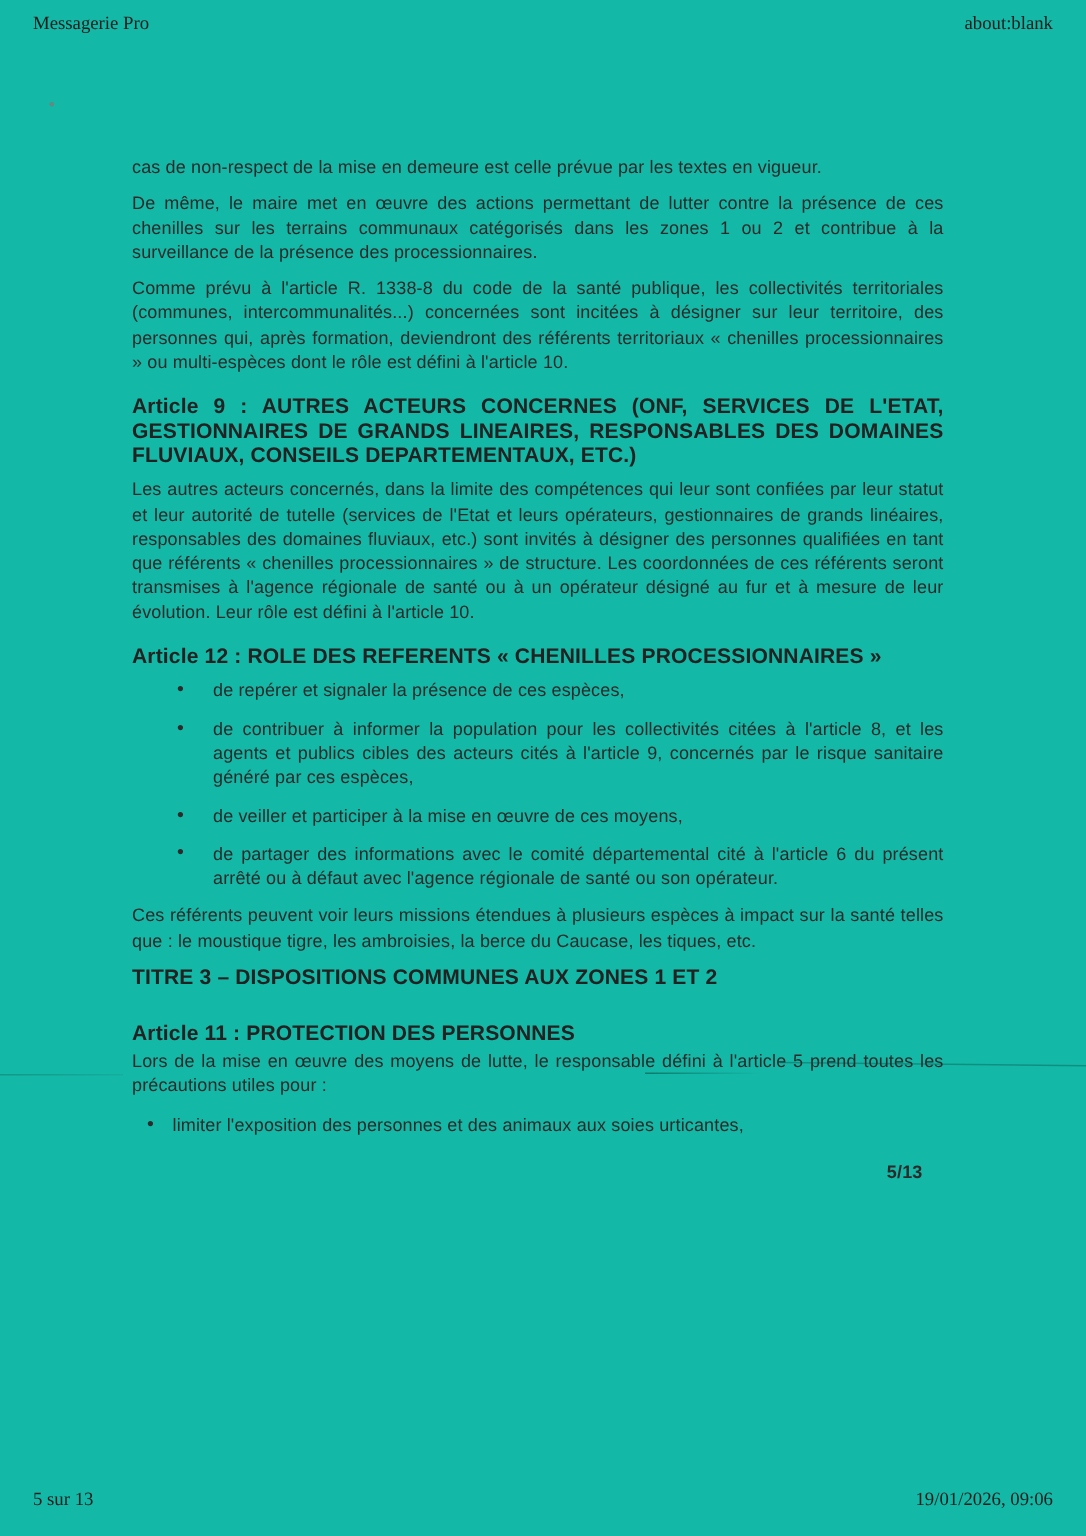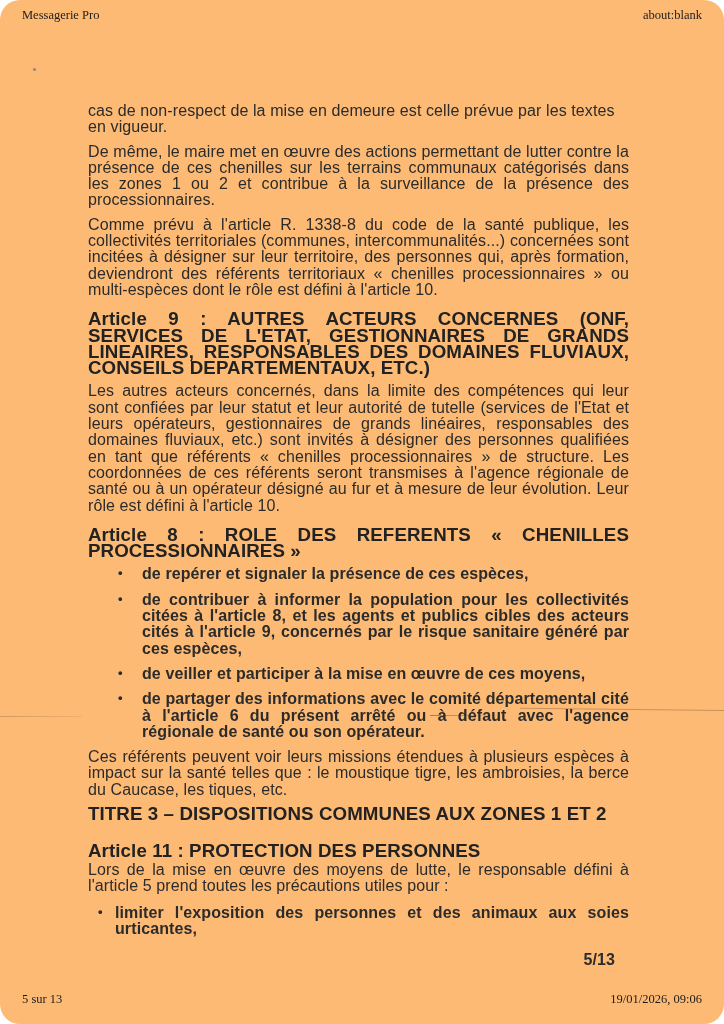--- a/index.html
+++ b/index.html
@@ -1,25 +1,24 @@
 <!DOCTYPE html>
 <html><head>
 <meta charset="utf-8">
 <style>
   * { box-sizing: border-box; margin: 0; padding: 0; }
   html, body { background: #ffffff; }
   .viewport {
     position: relative;
     width: 724px;
     height: 1024px;
-    background: #fdba74;
+    background: #14b8a6;
     overflow: hidden;
     font-family: "Liberation Sans", sans-serif;
     color: #262626;
-    border-radius: 20px;
   }
 
   
   .print-bar {
     position: absolute;
     left: 22px;
     right: 22px;
     display: flex;
     justify-content: space-between;
     font-family: "Liberation Serif", serif;
@@ -28,21 +27,21 @@
   }
   .print-bar.top { top: 8px; }
   .print-bar.bottom { top: 992px; }
 
   
   .scan-content {
     position: absolute;
     left: 88px;
     top: 103px;
     width: 541px;
-    font-size: 16px;
+    font-size: 12px;
     line-height: 16.3px;
     color: #2b2b2b;
     letter-spacing: 0.1px;
   }
   .para {
     text-align: justify;
     margin-bottom: 8px;
   }
   .para.single { text-align: left; }
   .h-article {
@@ -53,21 +52,20 @@
     color: #222222;
   }
   .h-titre {
     font-weight: bold;
     margin-bottom: 21px;
     color: #222222;
   }
   ul.bullets {
     list-style: none;
     margin: 2px 0 8px 0;
-    font-weight: bold;
   }
   ul.bullets li {
     position: relative;
     padding-left: 54px;
     text-align: justify;
     margin-bottom: 9px;
   }
   ul.bullets li::before {
     content: "•";
     position: absolute;
@@ -131,21 +129,21 @@
 
   <div class="scan-content">
 
     <p class="para single">cas de non-respect de la mise en demeure est celle prévue par les textes en vigueur.</p>
     <p class="para">De même, le maire met en œuvre des actions permettant de lutter contre la présence de ces chenilles sur les terrains communaux catégorisés dans les zones 1 ou 2 et contribue à la surveillance de la présence des processionnaires.</p>
     <p class="para">Comme prévu à l'article R. 1338-8 du code de la santé publique, les collectivités territoriales (communes, intercommunalités...) concernées sont incitées à désigner sur leur territoire, des personnes qui, après formation, deviendront des référents territoriaux « chenilles processionnaires » ou multi-espèces dont le rôle est défini à l'article 10.</p>
 
     <h3 class="h-article">Article 9 : AUTRES ACTEURS CONCERNES (ONF, SERVICES DE L'ETAT, GESTIONNAIRES DE GRANDS LINEAIRES, RESPONSABLES DES DOMAINES FLUVIAUX, CONSEILS DEPARTEMENTAUX, ETC.)</h3>
     <p class="para">Les autres acteurs concernés, dans la limite des compétences qui leur sont confiées par leur statut et leur autorité de tutelle (services de l'Etat et leurs opérateurs, gestionnaires de grands linéaires, responsables des domaines fluviaux, etc.) sont invités à désigner des personnes qualifiées en tant que référents « chenilles processionnaires » de structure. Les coordonnées de ces référents seront transmises à l'agence régionale de santé ou à un opérateur désigné au fur et à mesure de leur évolution. Leur rôle est défini à l'article 10.</p>
 
-    <h3 class="h-article">Article 8 : ROLE DES REFERENTS « CHENILLES PROCESSIONNAIRES »</h3>
+    <h3 class="h-article">Article 12 : ROLE DES REFERENTS « CHENILLES PROCESSIONNAIRES »</h3>
 
     <ul class="bullets">
       <li>de repérer et signaler la présence de ces espèces,</li>
       <li>de contribuer à informer la population pour les collectivités citées à l'article 8, et les agents et publics cibles des acteurs cités à l'article 9, concernés par le risque sanitaire généré par ces espèces,</li>
       <li>de veiller et participer à la mise en œuvre de ces moyens,</li>
       <li>de partager des informations avec le comité départemental cité à l'article 6 du présent arrêté ou à défaut avec l'agence régionale de santé ou son opérateur.</li>
     </ul>
 
     <p class="para">Ces référents peuvent voir leurs missions étendues à plusieurs espèces à impact sur la santé telles que : le moustique tigre, les ambroisies, la berce du Caucase, les tiques, etc.</p>
 

